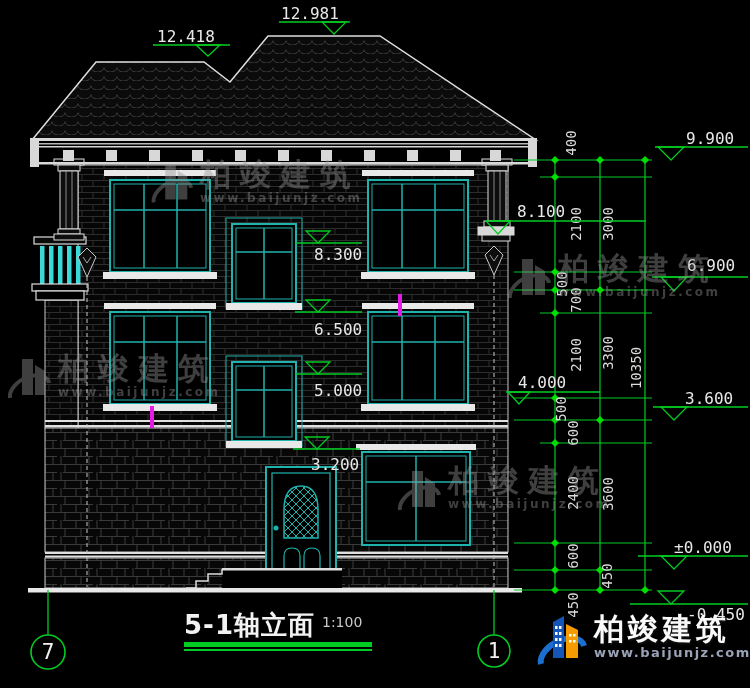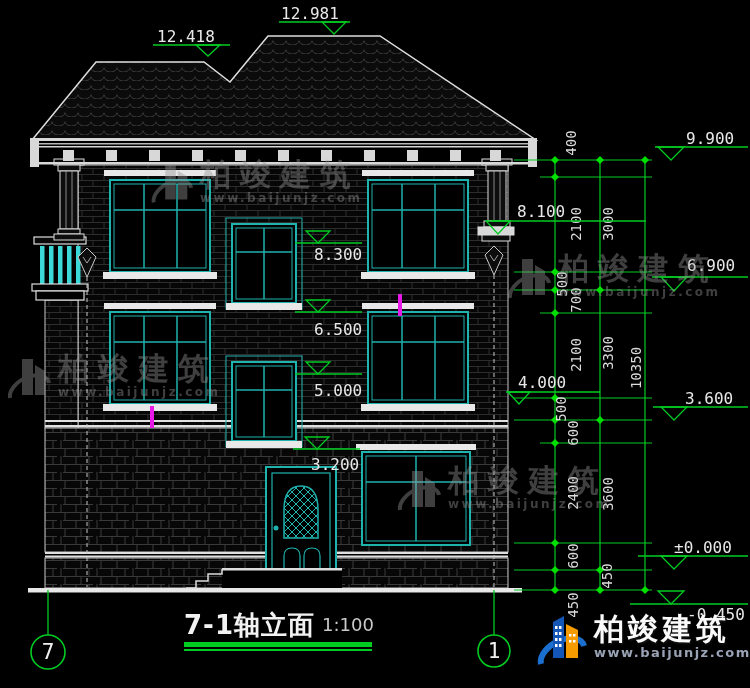--- a/index.html
+++ b/index.html
@@ -7,21 +7,21 @@
          font-family:"DejaVu Sans","Liberation Sans",sans-serif;}
   svg text{font-family:"DejaVu Sans Mono","Liberation Mono",monospace;}
   .dimtxt{fill:#dcdcdc;font-size:14px;}
   .lvltxt{fill:#e8e8e8;font-size:16px;}
   .wm{position:absolute;color:#969696;opacity:.42;display:flex;align-items:flex-start;pointer-events:none;}
   .wm .wmtxt{display:flex;flex-direction:column;margin-left:4px;}
   .wm .wmbrand{font-weight:bold;font-size:31px;letter-spacing:9px;white-space:nowrap;line-height:1.05;}
   .wm .wmurl{font-weight:bold;font-size:12px;letter-spacing:2.5px;white-space:nowrap;}
   .title-block{position:absolute;left:184px;top:608px;}
   .title-main{position:absolute;left:0;top:0;color:#f2f2f2;font-size:26px;font-weight:bold;white-space:nowrap;letter-spacing:1px;}
-  .title-scale{position:absolute;left:138px;top:6px;color:#c9c9c9;font-size:18px;white-space:nowrap;}
+  .title-scale{position:absolute;left:138px;top:6px;color:#c9c9c9;font-size:14px;white-space:nowrap;}
   .title-ul1{position:absolute;left:0;top:34px;width:188px;height:5px;background:#00cc22;}
   .title-ul2{position:absolute;left:0;top:41px;width:188px;height:2px;background:#00cc22;}
   .logo{position:absolute;left:533px;top:612px;display:flex;align-items:flex-start;}
   .logo-txt{margin-left:5px;}
   .logo-brand{color:#fafafa;font-size:30px;font-weight:bold;letter-spacing:4px;white-space:nowrap;line-height:1.1;text-shadow:1px 2px 2px #111;}
   .logo-url{color:#9aa3b5;font-size:13px;font-weight:bold;letter-spacing:1.5px;white-space:nowrap;}
 </style>
 </head>
 <body>
 
@@ -389,21 +389,21 @@
     <polygon points="33,13 43,19 43,43 33,43" fill="#969696"></polygon>
   </svg>
   <div class="wmtxt">
     <span class="wmbrand">柏竣建筑</span>
     <span class="wmurl">www.baijunjz.com</span>
   </div>
 </div>
 
 
 <div class="title-block">
-  <span class="title-main">7-1轴立面</span>
+  <span class="title-main">5-1轴立面</span>
   <span class="title-scale">1:100</span>
   <div class="title-ul1"></div>
   <div class="title-ul2"></div>
 </div>
 
 
 <div class="logo">
   <svg width="56" height="64" viewBox="0 0 56 64">
     <path d="M8 52 A23 14 -28 1 1 51 34" stroke="#1a6fd0" fill="none" stroke-width="6"></path>
     <polygon points="20,10 31,4 31,46 20,46" fill="#1456b8"></polygon>

